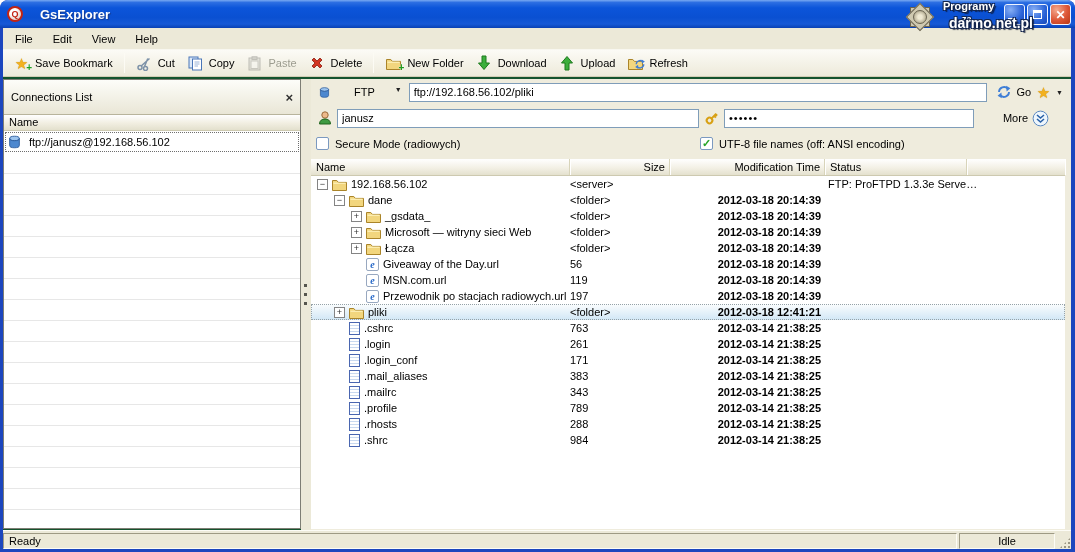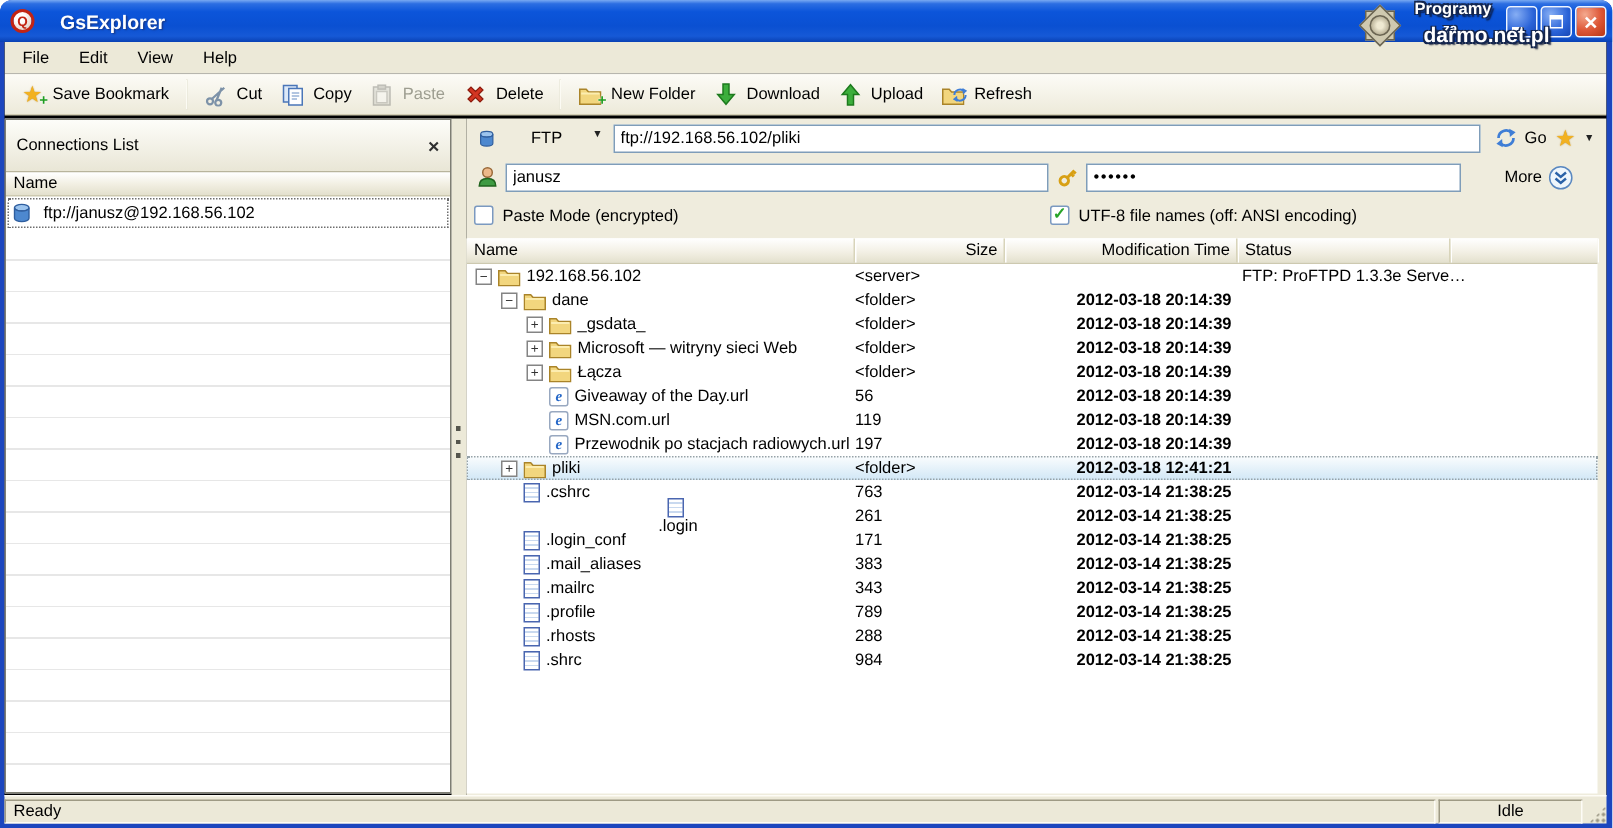--- a/index.html
+++ b/index.html
@@ -31,21 +31,21 @@
   .wm-gear i.r{transform:rotate(45deg);}
   .wm-gear u{position:absolute;left:8px;top:8px;width:14px;height:14px;border-radius:50%;
     background:radial-gradient(#efe9d2 25%,#b4ac92 75%);border:1px solid #6a6452;}
   .wm-t{position:absolute;color:#fff;font-weight:bold;white-space:nowrap;
     text-shadow:-1px -1px 0 #14264e,1px -1px 0 #14264e,-1px 1px 0 #14264e,1px 1px 0 #14264e,2px 2px 1px rgba(10,20,50,.8);}
   .wm-l1{left:40px;top:0;font-size:11px;}
   .wm-za{left:59px;top:14px;font-size:9px;}
   .wm-l2{left:46px;top:15px;font-size:14px;}
 
   
-  .bodyarea{position:absolute;left:3px;right:4px;top:28px;bottom:22px;background:#000000;display:flex;flex-direction:column;overflow:hidden;}
+  .bodyarea{position:absolute;left:3px;right:4px;top:28px;bottom:22px;background:#14532d;display:flex;flex-direction:column;overflow:hidden;}
   .menubar{height:21px;flex:none;display:flex;align-items:center;padding-left:2px;background:#ece9d8;}
   .menu-item{padding:3px 10px;}
   .toolbar{height:28px;flex:none;display:flex;align-items:center;background:linear-gradient(180deg,#fcfbf6,#edeada);border-top:1px solid #f8f7f0;border-bottom:1px solid #d2cdb4;padding-left:4px;}
   .tbtn{display:flex;align-items:center;gap:5px;padding:0 6px;height:24px;white-space:nowrap;}
   .tbtn.disabled{color:#9d9d90;}
   .tsep{width:1px;height:20px;background:#c6c2a8;border-right:1px solid #fcfbf4;margin:0 5px;flex:none;}
   .tico{position:relative;display:inline-flex;flex:none;align-items:center;justify-content:center;width:17px;height:16px;}
   .star-glyph{color:#f2b120;font-size:15px;line-height:1;text-shadow:0 0 1px #b07d10;}
   .plus-badge{position:absolute;right:-2px;bottom:-2px;color:#1f9c1f;font-weight:bold;font-size:10px;line-height:1;text-shadow:0 0 1px #fff,0 0 1px #fff;}
   .refresh-overlay{position:absolute;right:-3px;bottom:-2px;transform:scale(.75);}
@@ -318,21 +318,21 @@
                   <circle cx="8.5" cy="8.5" r="7.4" fill="#eef6fc" stroke="#5a88c0"></circle>
                   <path d="M5 5 L8.5 8 L12 5 M5 9 L8.5 12 L12 9" fill="none" stroke="#2a62a8" stroke-width="1.6"></path>
                 </svg>
               </span>
           </span>
         </div>
 
         <div class="opt-row">
           <span style="display:flex;align-items:center">
             <span class="checkbox"></span>
-            <span>Paste Mode (encrypted)</span>
+            <span>Secure Mode (radiowych)</span>
           </span>
           <span class="opt-utf8">
             <span class="checkbox checked"></span>
             <span>UTF-8 file names (off: ANSI encoding)</span>
           </span>
         </div>
 
         <div class="filelist">
           <div class="fl-header">
             <span class="hc hc-name">Name</span>
@@ -466,21 +466,21 @@
                 <div class="c-name" style="padding-left: 23px;">
                   <span class="exp-sp"></span>
                   <span class="fi fi-file"></span>
                   <span class="fname">.cshrc</span>
                 </div>
                 <div class="c-size">763</div>
                 <div class="c-time">2012-03-14 21:38:25</div>
                 <div class="c-status"></div>
               </div>
               <div class="lrow">
-                <div class="c-name" style="padding-left: 23px; flex-direction: column;">
+                <div class="c-name" style="padding-left: 23px;">
                   <span class="exp-sp"></span>
                   <span class="fi fi-file"></span>
                   <span class="fname">.login</span>
                 </div>
                 <div class="c-size">261</div>
                 <div class="c-time">2012-03-14 21:38:25</div>
                 <div class="c-status"></div>
               </div>
               <div class="lrow">
                 <div class="c-name" style="padding-left: 23px;">

